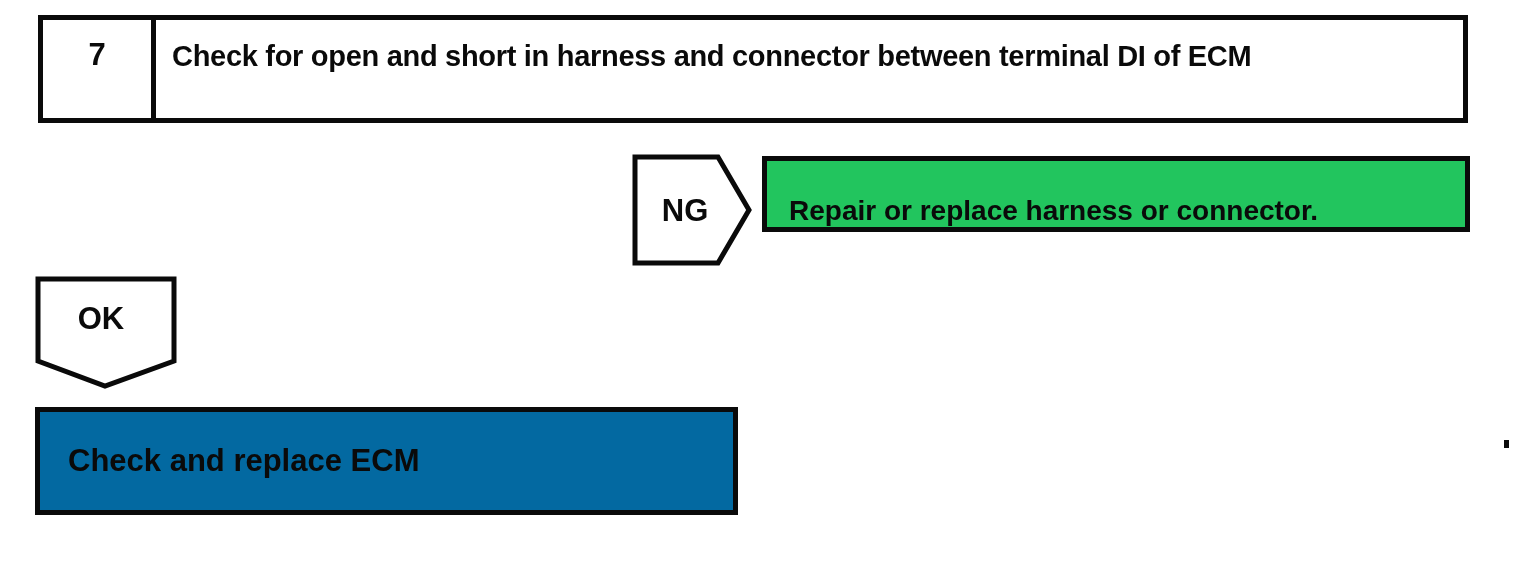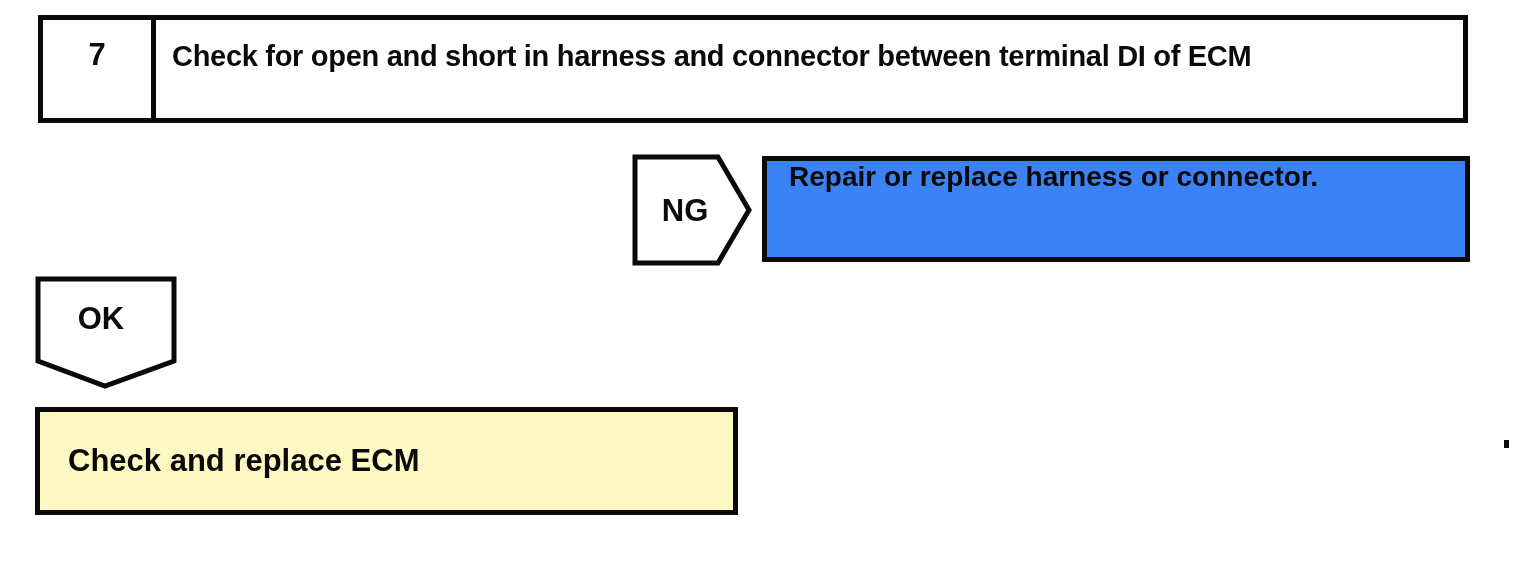--- a/index.html
+++ b/index.html
@@ -58,29 +58,29 @@
     top: 154px;
     width: 122px;
     height: 112px;
   }
   
   .repair-box {
     position: absolute;
     left: 762px;
     top: 156px;
     width: 708px;
-    height: 106px;
+    height: 76px;
     border: 5px solid #0a0a0a;
     box-sizing: border-box;
     display: flex;
-    align-items: flex-start;
+    align-items: flex-end;
     padding-left: 22px;
     font-size: 28px;
     font-weight: bold;
-    background: #3b82f6;
+    background: #22c55e;
     white-space: nowrap;
   }
 
   
   .ok-shape {
     position: absolute;
     left: 35px;
     top: 276px;
     width: 142px;
     height: 114px;
@@ -93,21 +93,21 @@
     top: 407px;
     width: 703px;
     height: 108px;
     border: 5px solid #0a0a0a;
     box-sizing: border-box;
     display: flex;
     align-items: center;
     padding-left: 28px;
     font-size: 31px;
     font-weight: bold;
-    background: #fef9c3;
+    background: #0369a1;
     white-space: nowrap;
   }
 
   .shape-label {
     font-family: "Liberation Sans", "DejaVu Sans", sans-serif;
     font-size: 31px;
     font-weight: bold;
     fill: #0a0a0a;
   }
 

